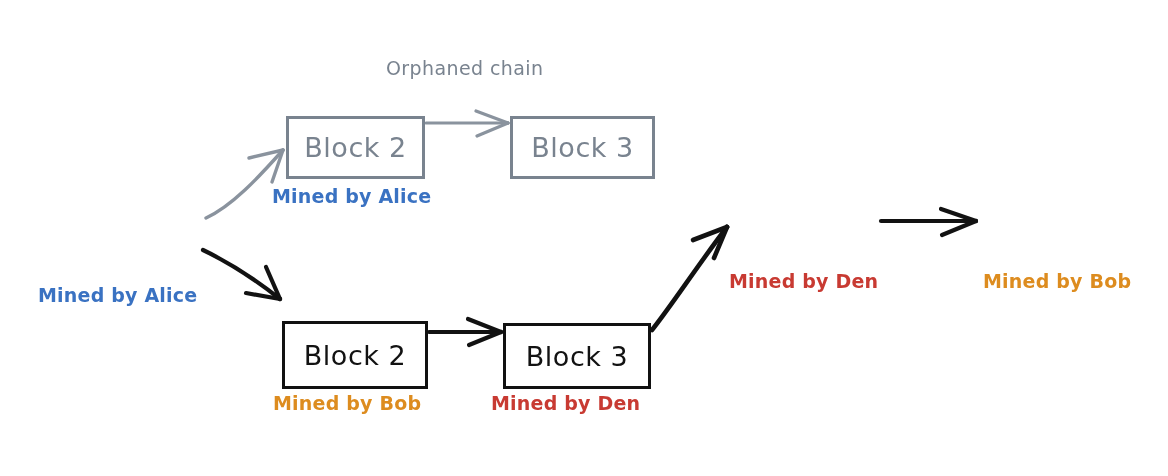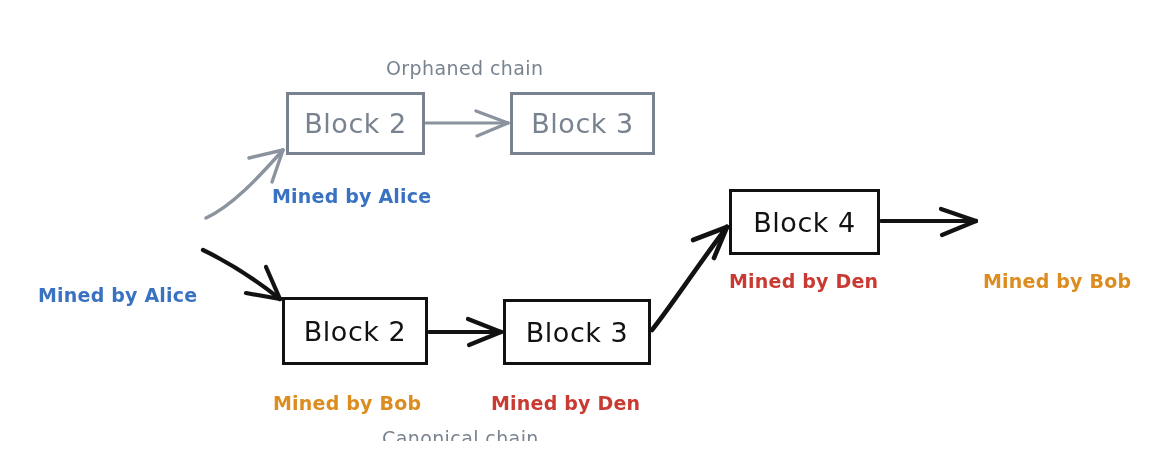--- a/index.html
+++ b/index.html
@@ -19,20 +19,21 @@
   }
   .block {
     position: absolute;
     box-sizing: border-box;
     display: flex;
     align-items: center;
     justify-content: center;
     background: #ffffff;
     border-style: solid;
     letter-spacing: 0.5px;
+    margin-top: 24px;
   }
   .block.dark {
     border-color: #111111;
     border-width: 3.5px;
     color: #121212;
   }
   .block.gray {
     border-color: #79838f;
     border-width: 3px;
     color: #79838f;
@@ -108,21 +109,20 @@
 
     <g>
       <path d="M881 221 L 976 221" stroke="#121212" stroke-width="4.2" fill="none" stroke-linecap="round"></path>
       <path d="M976 221 L 941 209" stroke="#121212" stroke-width="4.2" fill="none" stroke-linecap="round"></path>
       <path d="M976 221 L 942 235" stroke="#121212" stroke-width="4.2" fill="none" stroke-linecap="round"></path>
     </g>
   </svg>
 
   <div class="chain-caption" style="left:386px; top:57px;">Orphaned chain</div>
 
-  <div class="chain-caption" style="left:382px; top:427px;">Canonical chain</div>
 
   <div class="miner" style="left:38px; top:284px; color:#3a72c2;">Mined by Alice</div>
 
   <div class="block gray" style="left:286px; top:92px; width:139px; height:63px;">
     <span class="block-label">Block 2</span>
   </div>
   <div class="miner" style="left:272px; top:185px; color:#3a72c2;">Mined by Alice</div>
 
   <div class="block gray" style="left:510px; top:92px; width:145px; height:63px;">
     <span class="block-label">Block 3</span>
@@ -131,20 +131,17 @@
   <div class="block dark" style="left:282px; top:297px; width:146px; height:68px;">
     <span class="block-label">Block 2</span>
   </div>
   <div class="miner" style="left:273px; top:392px; color:#dd8c1f;">Mined by Bob</div>
 
   <div class="block dark" style="left:503px; top:299px; width:148px; height:66px;">
     <span class="block-label">Block 3</span>
   </div>
   <div class="miner" style="left:491px; top:392px; color:#c83a32;">Mined by Den</div>
 
-  <div class="block dark" style="left:729px; top:189px; width:151px; height:66px;">
-    <span class="block-label">Block 4</span>
-  </div>
   <div class="miner" style="left:729px; top:270px; color:#c83a32;">Mined by Den</div>
 
   <div class="miner" style="left:983px; top:270px; color:#dd8c1f;">Mined by Bob</div>
 
 </div>
 
 </body></html>

